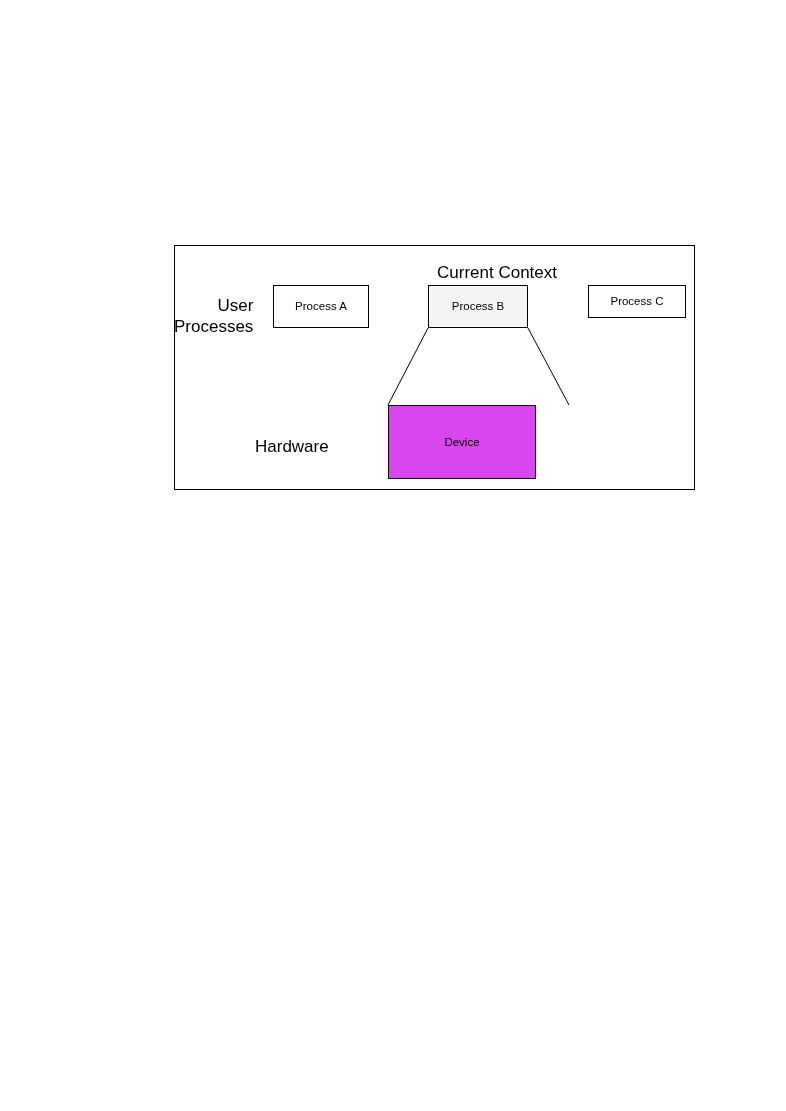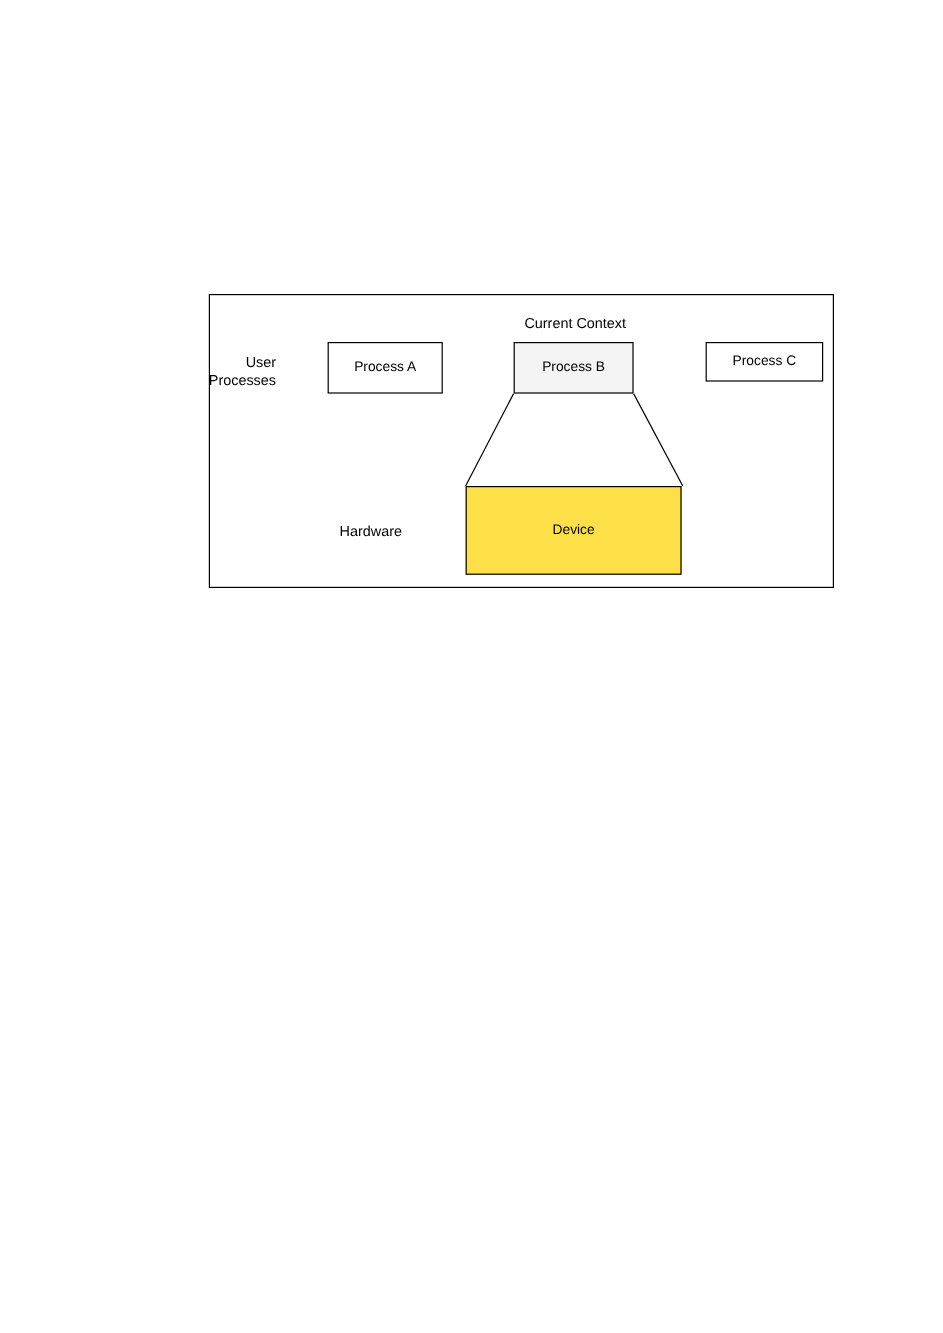--- a/index.html
+++ b/index.html
@@ -64,51 +64,51 @@
 
   #proc-a { left: 273px; top: 285px; width: 96px; height: 43px; }
   #proc-b { left: 428px; top: 285px; width: 100px; height: 43px; }
   #proc-c { left: 588px; top: 285px; width: 98px; height: 33px; }
 
   
   #device-box {
     position: absolute;
     left: 388px;
     top: 405px;
-    width: 180px;
+    width: 148px;
     height: 74px;
     box-sizing: border-box;
     border: 1px solid #000000;
-    background: #fde047;
+    background: #d946ef;
     display: flex;
     align-items: center;
     justify-content: center;
     font-size: 11.5px;
     color: #000000;
   }
 
   
   .label {
     position: absolute;
-    font-size: 12px;
+    font-size: 17px;
     line-height: 1.25;
     color: #000000;
     white-space: pre;
   }
   #lbl-current-context {
     left: 437px;
     top: 262px;
   }
   #lbl-user-processes {
     left: 174px;
     top: 295px;
     text-align: right;
   }
   #lbl-hardware {
-    left: 263px;
+    left: 235px;
     top: 436px;
     padding-left: 20px;
   }
 </style>
 </head>
 <body>
 
 <div id="page">
 
   <div class="diagram-frame"></div>

